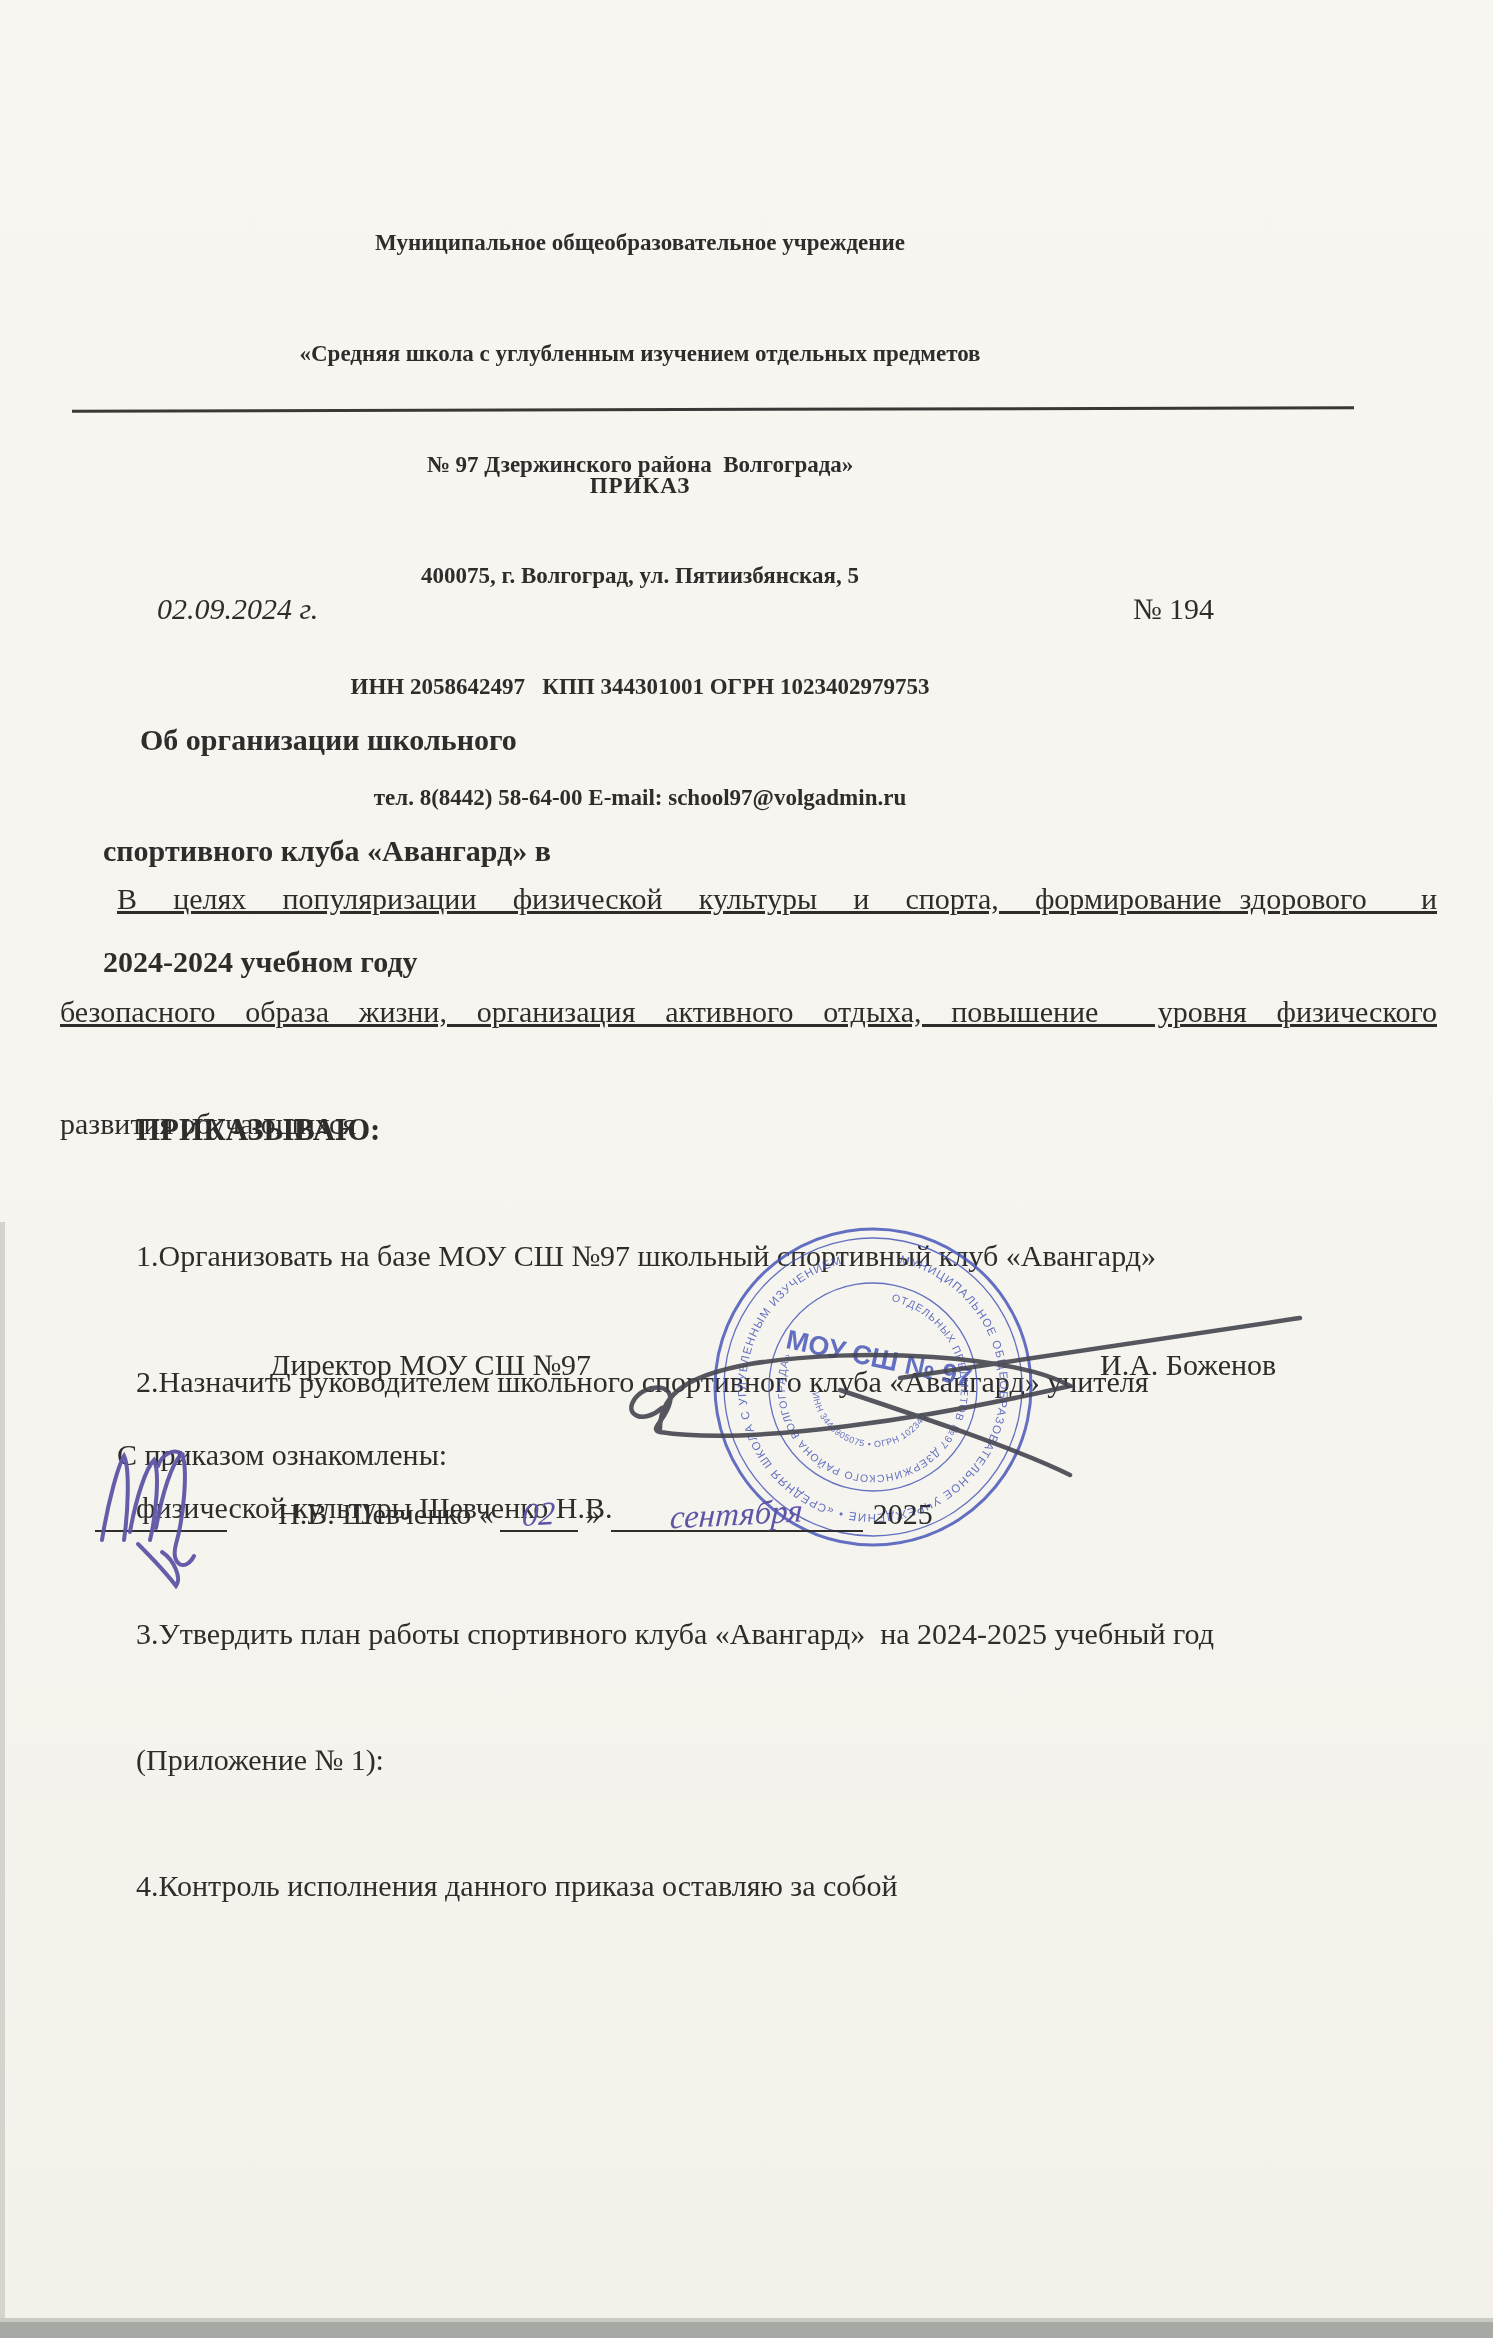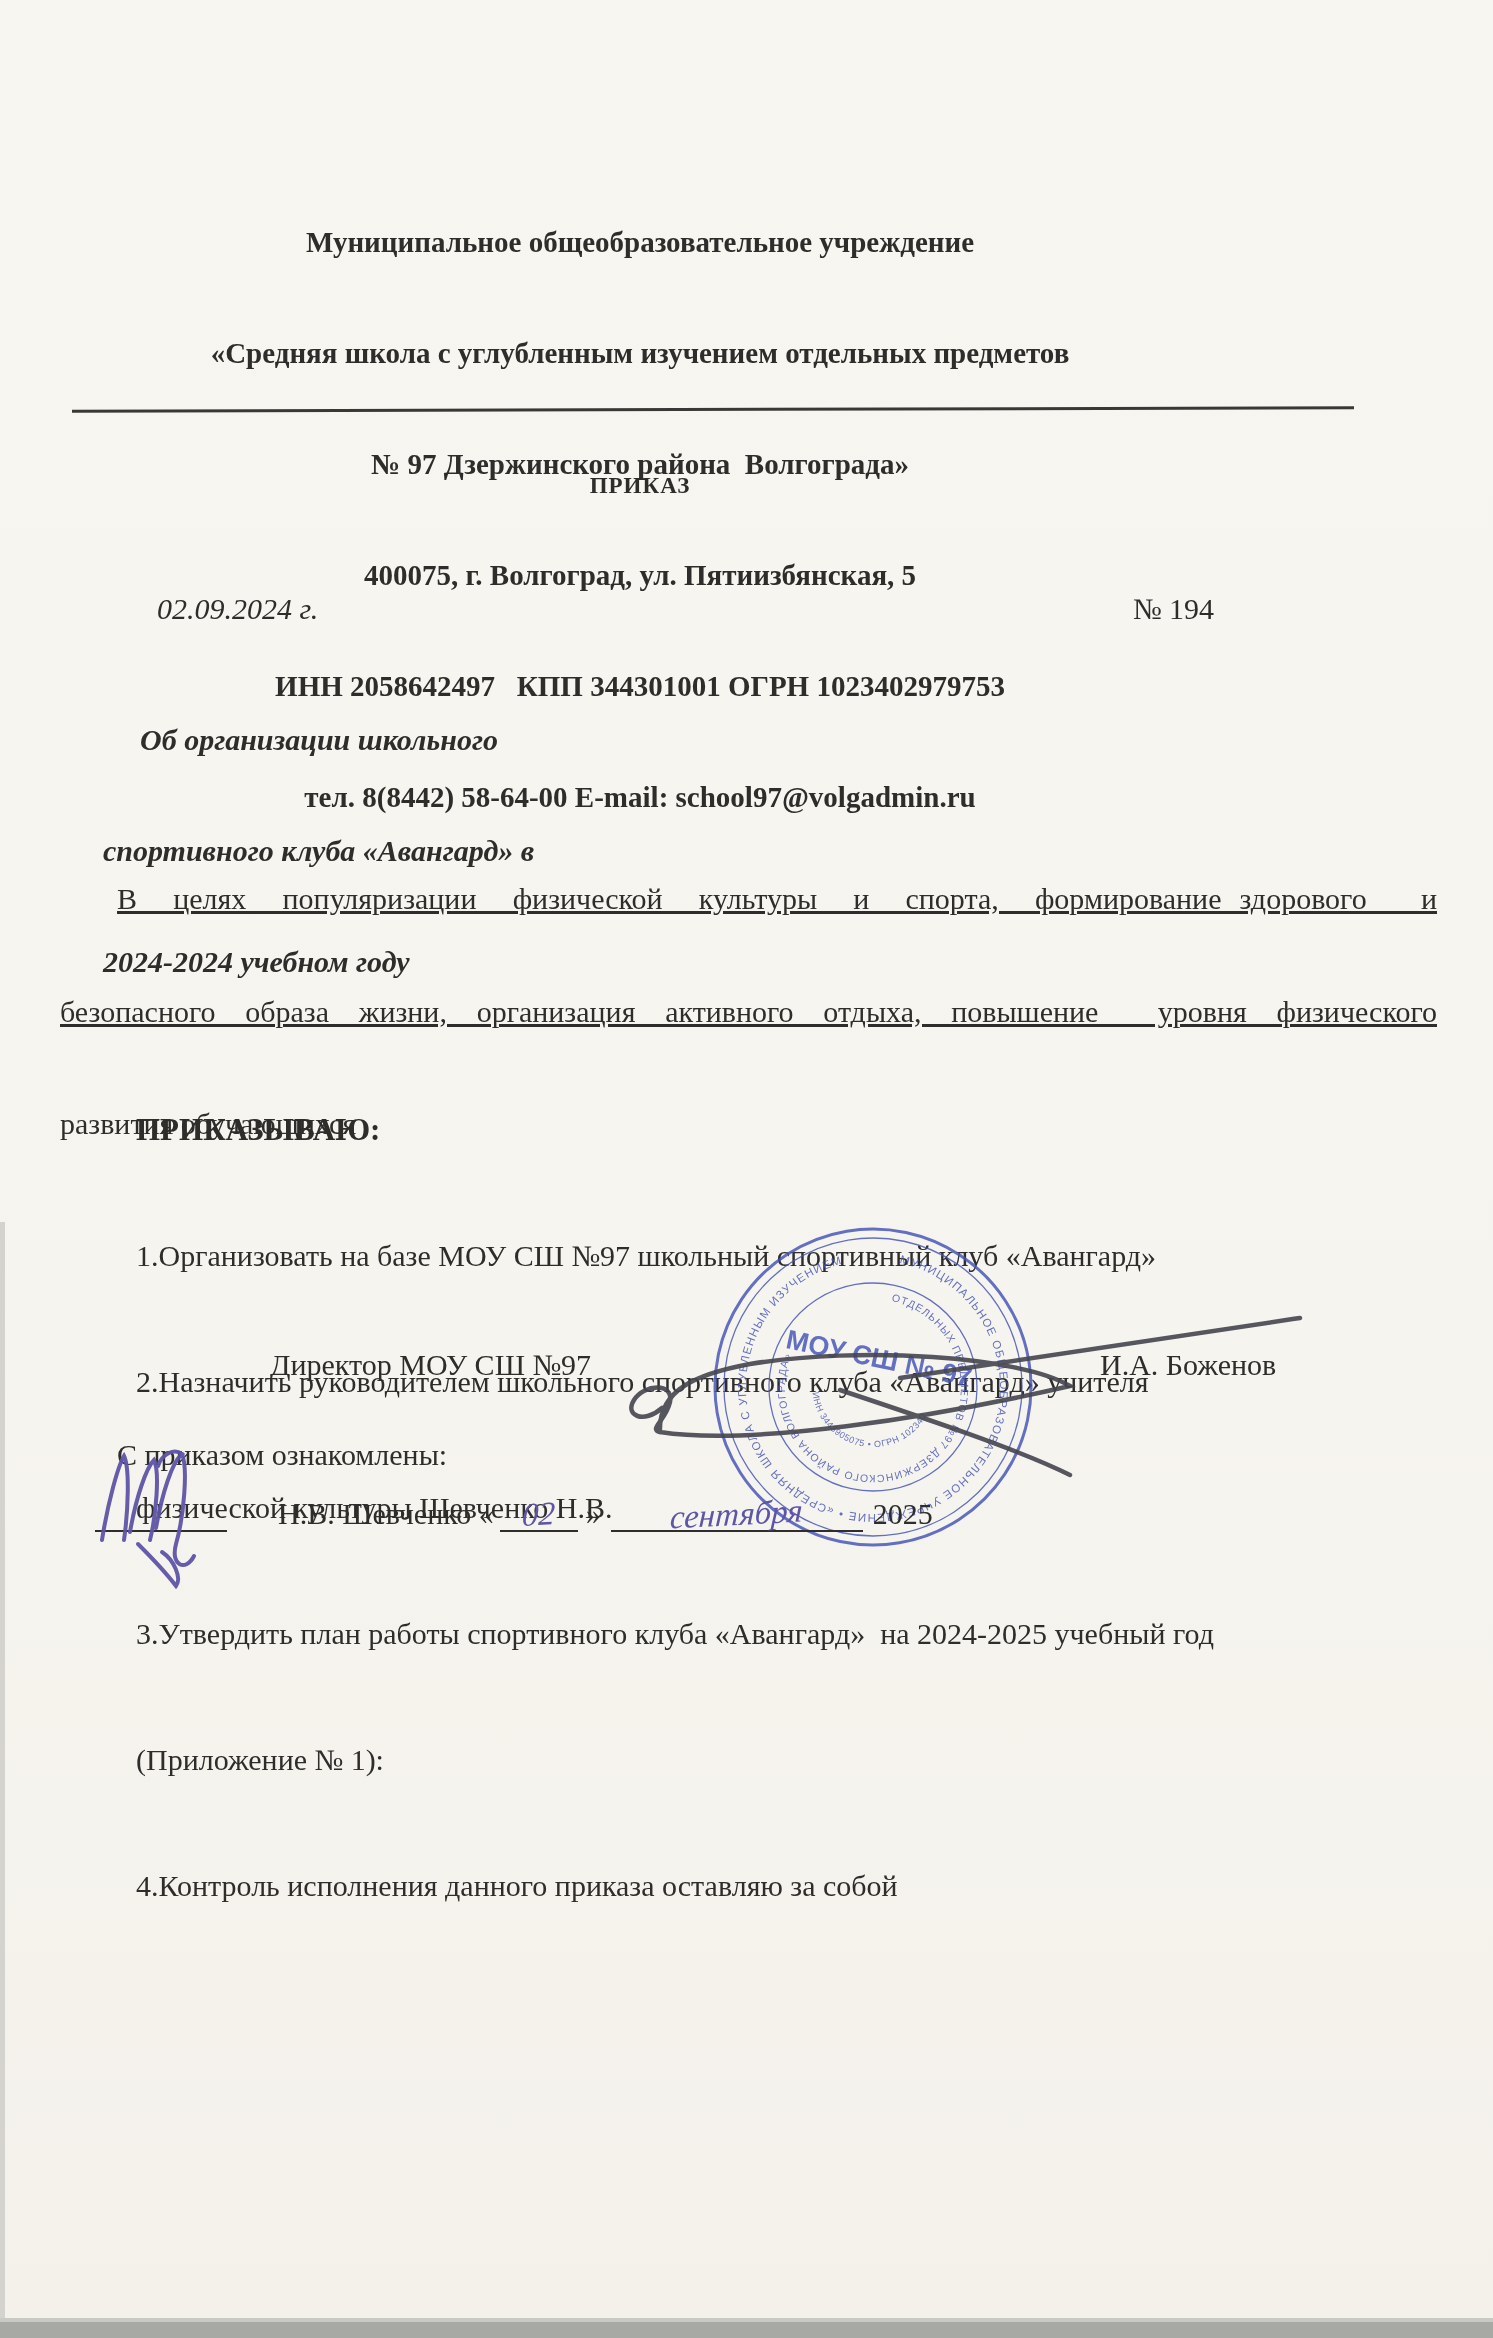--- a/index.html
+++ b/index.html
@@ -9,35 +9,35 @@
     background:#f7f5f0;
     background-image:linear-gradient(180deg,#f8f6f1 0%,#f6f4ee 60%,#f3f1ea 100%);
     overflow:hidden;
     font-family:"Liberation Serif","DejaVu Serif",serif;
     color:#2e2d2b;
   }
   .t{position:absolute;white-space:pre-wrap;}
   .letterhead{
     left:15px;top:150px;width:1250px;
     text-align:center;font-weight:bold;
-    font-size:29px;line-height:37px;
+    font-size:23px;line-height:37px;
   }
   .rule{
     position:absolute;left:72px;top:408px;width:1282px;height:3px;
     background:#3a3836;transform:rotate(-0.15deg);
   }
   .order-title{
     left:15px;top:473px;width:1250px;text-align:center;
     font-weight:bold;font-size:23px;letter-spacing:1px;
   }
   .order-date{left:157px;top:592px;font-size:30px;font-style:italic;}
   .order-number{left:1133px;top:592px;font-size:30px;}
   .subject{
     left:103px;top:647px;width:560px;
-    font-weight:bold;font-size:30px;line-height:37px;font-style:italic;
+    font-weight:bold;font-size:30px;line-height:37px;
   }
   .subject .ln:first-child{text-indent:37px;}
   .preamble{
     left:60px;top:805px;width:1377px;
     font-size:30px;line-height:37.5px;
   }
   .preamble .jl{text-align:justify;text-align-last:justify;text-decoration:underline;}
   .preamble .ln:first-child{padding-left:57px;}
   .resolution{
     left:136px;top:1025px;width:1300px;

